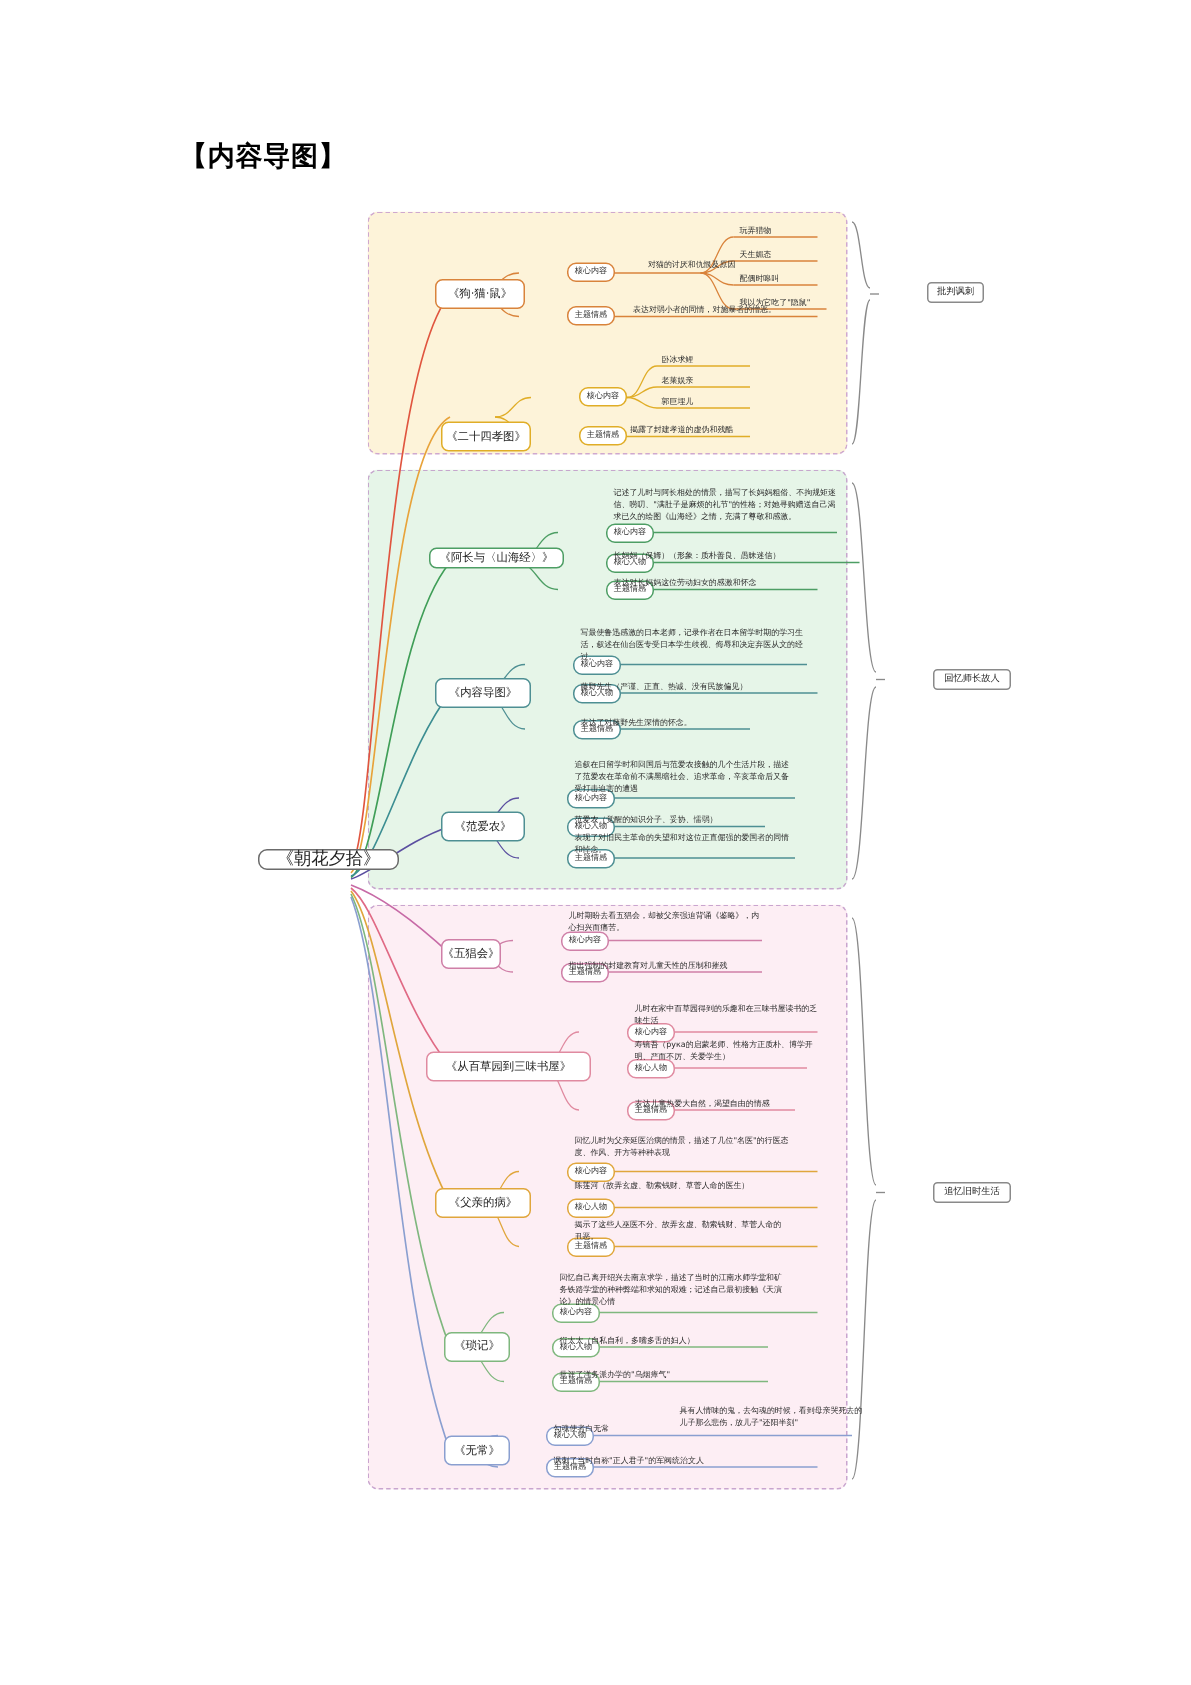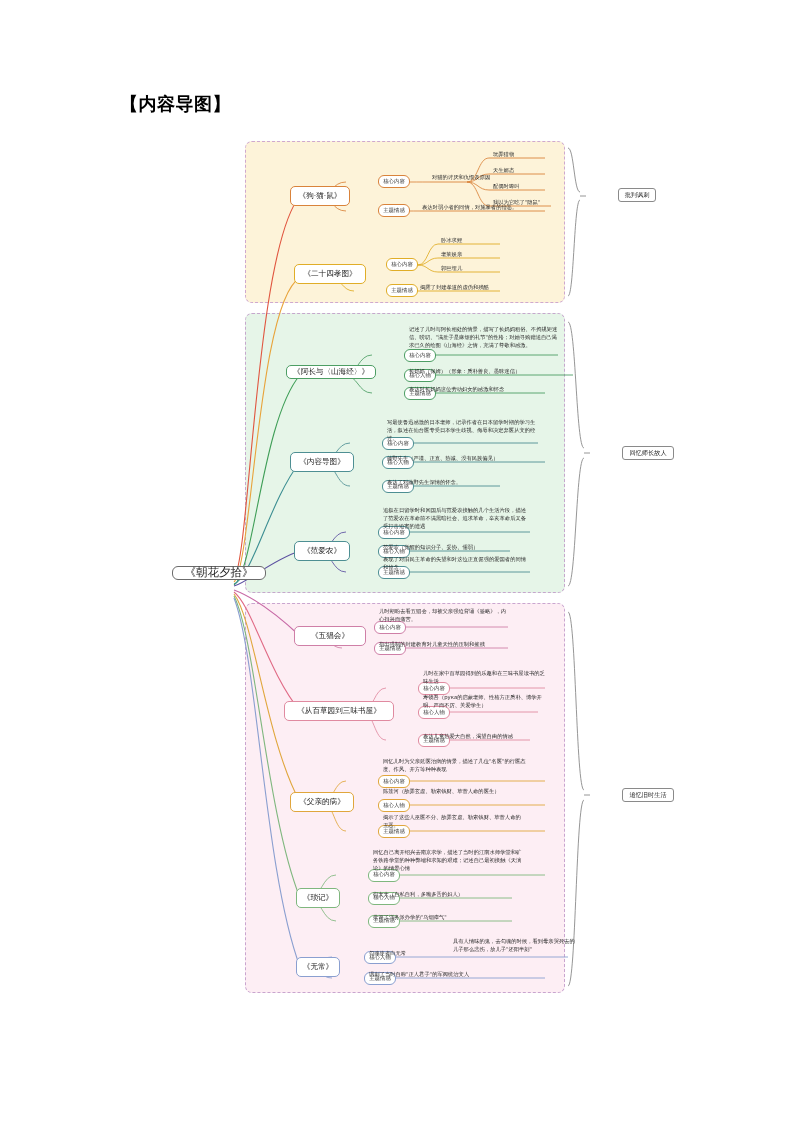--- a/index.html
+++ b/index.html
@@ -238,21 +238,21 @@
   <div class="node work-node t-orange" style="left:258px;top:186px;width:60px;height:20px;">《狗·猫·鼠》</div>
   <div class="node branch-node t-orange" style="left:346px;top:175px;width:32px;height:13px;">核心内容</div>
   <div class="node branch-node t-orange" style="left:346px;top:204px;width:32px;height:13px;">主题情感</div>
   <div class="leaf" style="left:431px;top:174px;width:80px;">对猫的讨厌和仇恨及原因</div>
   <div class="leaf" style="left:492px;top:151px;width:60px;">玩弄猎物</div>
   <div class="leaf" style="left:492px;top:167px;width:60px;">天生媚态</div>
   <div class="leaf" style="left:492px;top:183px;width:60px;">配偶时嗥叫</div>
   <div class="leaf" style="left:492px;top:199px;width:64px;">我以为它吃了"隐鼠"</div>
   <div class="leaf" style="left:421px;top:204px;width:130px;">表达对弱小者的同情，对施暴者的憎恶。</div>
 
-  <div class="node work-node t-yellow" style="left:262px;top:264px;width:72px;height:20px;">《二十四孝图》</div>
+  <div class="node work-node t-yellow" style="left:262px;top:281px;width:60px;height:20px;">《二十四孝图》</div>
   <div class="node branch-node t-yellow" style="left:354px;top:258px;width:32px;height:13px;">核心内容</div>
   <div class="node branch-node t-yellow" style="left:354px;top:284px;width:32px;height:13px;">主题情感</div>
   <div class="leaf" style="left:440px;top:237px;width:60px;">卧冰求鲤</div>
   <div class="leaf" style="left:440px;top:251px;width:60px;">老莱娱亲</div>
   <div class="leaf" style="left:440px;top:265px;width:60px;">郭巨埋儿</div>
   <div class="leaf" style="left:419px;top:284px;width:90px;">揭露了封建孝道的虚伪和残酷</div>
 
   <div class="node work-node t-green" style="left:254px;top:365px;width:90px;height:14px;">《阿长与〈山海经〉》</div>
   <div class="node branch-node t-green" style="left:372px;top:349px;width:32px;height:13px;">核心内容</div>
   <div class="node branch-node t-green" style="left:372px;top:369px;width:32px;height:13px;">核心人物</div>
@@ -270,21 +270,21 @@
   <div class="leaf" style="left:386px;top:479px;width:120px;">表达了对藤野先生深情的怀念。</div>
 
   <div class="node work-node t-teal" style="left:262px;top:541px;width:56px;height:20px;">《范爱农》</div>
   <div class="node branch-node t-teal" style="left:346px;top:526px;width:32px;height:13px;">核心内容</div>
   <div class="node branch-node t-teal" style="left:346px;top:545px;width:32px;height:13px;">核心人物</div>
   <div class="node branch-node t-teal" style="left:346px;top:566px;width:32px;height:13px;">主题情感</div>
   <div class="leaf" style="left:382px;top:507px;width:148px;">追叙在日留学时和回国后与范爱农接触的几个生活片段，描述了范爱农在革命前不满黑暗社会、追求革命，辛亥革命后又备受打击迫害的遭遇</div>
   <div class="leaf" style="left:382px;top:544px;width:130px;">范爱农（觉醒的知识分子、妥协、懦弱）</div>
   <div class="leaf" style="left:382px;top:556px;width:148px;">表现了对旧民主革命的失望和对这位正直倔强的爱国者的同情和悼念。</div>
 
-  <div class="node work-node t-pink" style="left:262px;top:626px;width:72px;height:20px;">《五猖会》</div>
+  <div class="node work-node t-pink" style="left:262px;top:626px;width:40px;height:20px;">《五猖会》</div>
   <div class="node branch-node t-pink" style="left:342px;top:621px;width:32px;height:13px;">核心内容</div>
   <div class="node branch-node t-pink" style="left:342px;top:642px;width:32px;height:13px;">主题情感</div>
   <div class="leaf" style="left:378px;top:608px;width:130px;">儿时期盼去看五猖会，却被父亲强迫背诵《鉴略》，内心扫兴而痛苦。</div>
   <div class="leaf" style="left:378px;top:641px;width:136px;">指出强制的封建教育对儿童天性的压制和摧残</div>
 
   <div class="node work-node t-rose" style="left:252px;top:701px;width:110px;height:20px;">《从百草园到三味书屋》</div>
   <div class="node branch-node t-rose" style="left:386px;top:682px;width:32px;height:13px;">核心内容</div>
   <div class="node branch-node t-rose" style="left:386px;top:706px;width:32px;height:13px;">核心人物</div>
   <div class="node branch-node t-rose" style="left:386px;top:734px;width:32px;height:13px;">主题情感</div>
   <div class="leaf" style="left:422px;top:670px;width:128px;">儿时在家中百草园得到的乐趣和在三味书屋读书的乏味生活</div>

